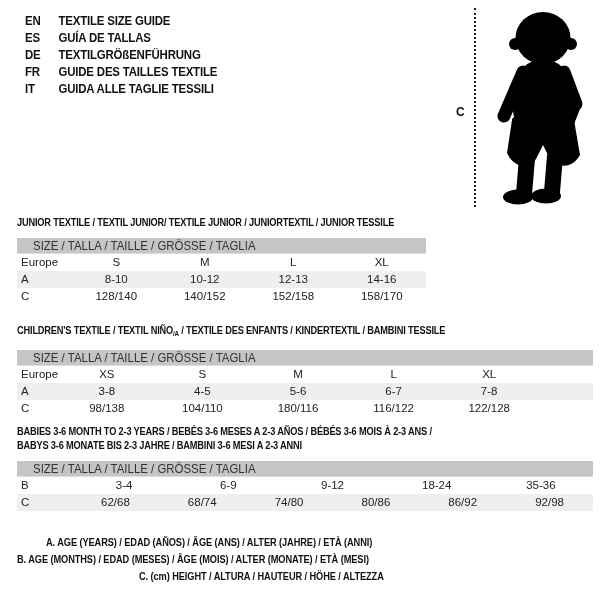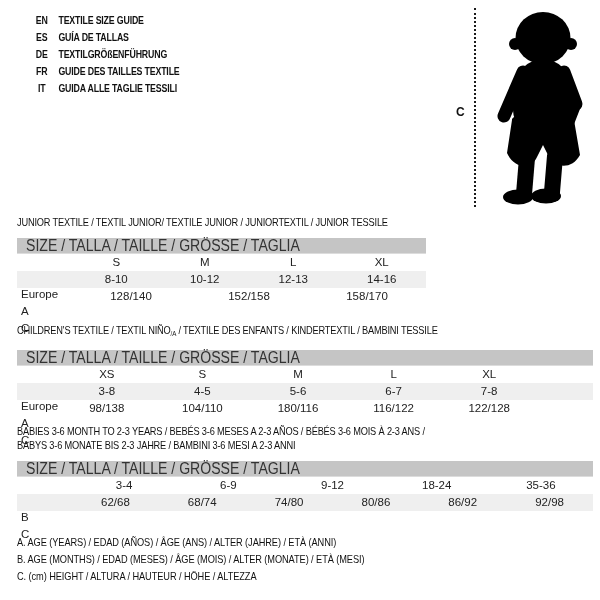--- a/index.html
+++ b/index.html
@@ -5,54 +5,54 @@
   html,body { margin:0; padding:0; background:#ffffff; }
   #page {
     position:relative; width:600px; height:600px; overflow:hidden;
     background:#ffffff; color:#111;
     font-family:"Liberation Sans", sans-serif;
   }
   .cond { display:inline-block; transform:scaleX(0.88); transform-origin:0 50%; white-space:nowrap; }
 
   
   #lang-list { position:absolute; left:25px; top:12px; }
-  .lang-row { display:flex; line-height:17px; font-size:10px; font-weight:bold; letter-spacing:-0.2px;text-align:center; }
+  .lang-row { display:flex; line-height:17px; font-size:13px; font-weight:bold; letter-spacing:-0.2px; }
   .lang-code { width:38px; }
   .lang-title { white-space:nowrap; }
 
   
   #height-line { position:absolute; left:474px; top:8px; height:199px; width:0; border-left:2px dotted #1a1a1a; }
   #figure-label { position:absolute; left:456px; top:105px; font-size:12px; font-weight:bold; }
   #toddler { position:absolute; left:488px; top:8px; }
 
   
   .section { position:absolute; left:17px; }
   #sec-junior   { top:216px; width:409px; }
   #sec-children { top:324px; width:576px; }
   #sec-babies   { top:424px; width:576px; }
-  .sec-title { font-size:10.5px; font-weight:normal; line-height:13px; letter-spacing:-0.2px; white-space:nowrap; }
+  .sec-title { font-size:10.5px; font-weight:bold; line-height:13px; letter-spacing:-0.2px; white-space:nowrap; }
   #sec-babies .sec-title { line-height:14px; }
   .sub { font-size:7px; vertical-align:-2px; }
   #sec-junior .ttable { margin-top:9px; }
   #sec-children .ttable { margin-top:10px; }
   #sec-babies .ttable { margin-top:9px; }
 
   
-  .size-bar { height:15px; line-height:15px; background:#c5c5c5; padding-left:9px;
-              font-size:16px; color:#333; border-bottom:1px solid #dcdcdc; }
+  .size-bar { height:15px; line-height:15px; background:#c5c5c5; padding-left:16px;
+              font-size:13px; color:#333; border-bottom:1px solid #dcdcdc; }
   .trow { display:flex; height:17px; line-height:17px; font-size:11.5px; color:#222; }
   .trow.stripe { background:#efefef; }
-  .tlabel { width:55px; padding-left:4px; white-space:nowrap; box-sizing:border-box;margin-top:32px; }
+  .tlabel { width:55px; padding-left:4px; white-space:nowrap; box-sizing:border-box; }
   #sec-children .tlabel { width:42px; }
   .tcell { flex:1; text-align:center; white-space:nowrap; }
   #sec-children .trow::after { content:""; width:56px; }
 
   
   #legend { position:absolute; left:17px; top:534px; }
-  .legend-line { font-size:10.5px; font-weight:normal; line-height:17px; letter-spacing:-0.1px; white-space:nowrap; }
+  .legend-line { font-size:10.5px; font-weight:bold; line-height:17px; letter-spacing:-0.1px; white-space:nowrap;text-align:right; }
 </style>
 </head>
 <body>
 
 <div id="page">
 
   <div id="lang-list">
     <div class="lang-row">
       <span class="cond" style="display:flex;">
         <span class="lang-code">EN</span>
@@ -122,20 +122,21 @@
           <div class="trow stripe">
             <div class="tlabel">A</div>
             <div class="tcell">8-10</div>
             <div class="tcell">10-12</div>
             <div class="tcell">12-13</div>
             <div class="tcell">14-16</div>
           </div>
           <div class="trow">
             <div class="tlabel">C</div>
             <div class="tcell">128/140</div>
+            <div class="tcell">140/152</div>
             <div class="tcell">152/158</div>
             <div class="tcell">158/170</div>
           </div>
         </div>
     </div>
   </div>
 
   <div id="sec-children" class="section">
     <div class="sec-title">
       <span class="cond"><span>CHILDREN'S TEXTILE / TEXTIL NIÑO</span><span class="sub">/A</span><span> / TEXTILE DES ENFANTS / KINDERTEXTIL / BAMBINI TESSILE</span></span>

